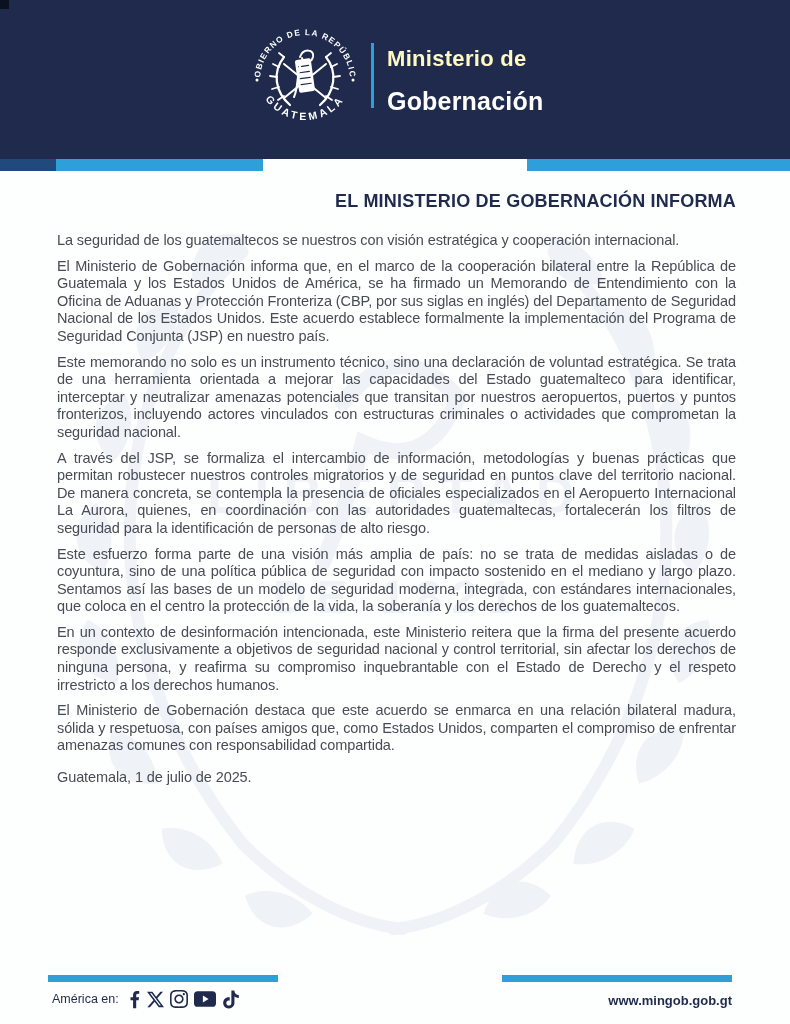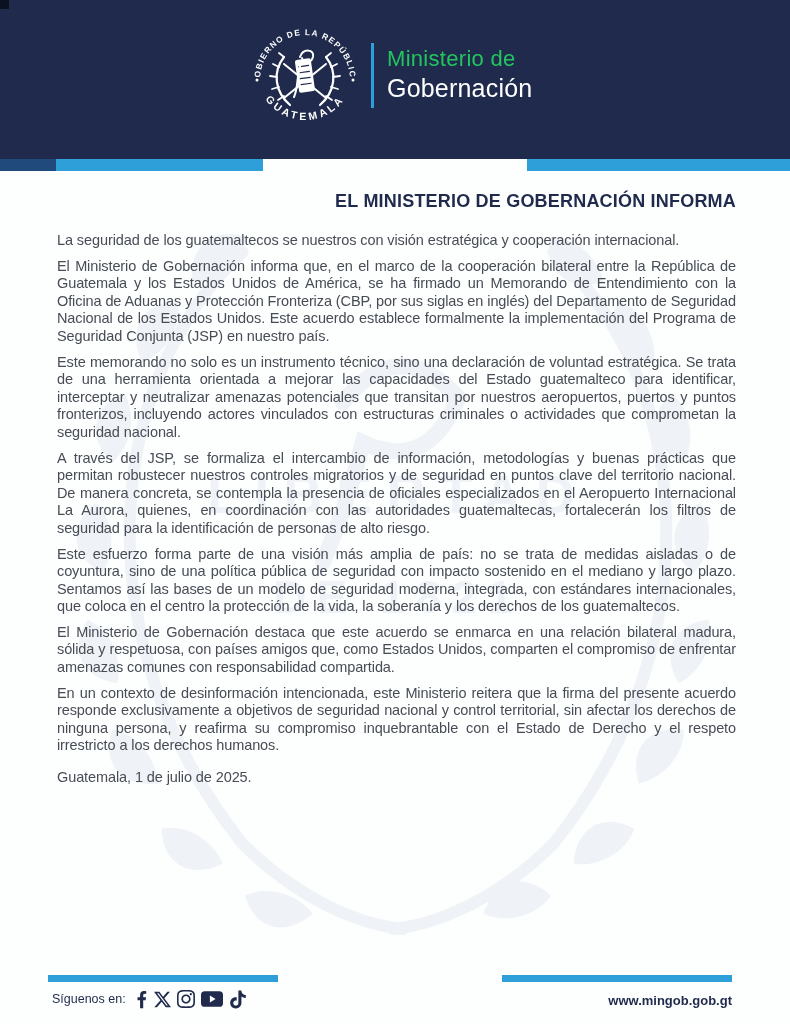--- a/index.html
+++ b/index.html
@@ -7,22 +7,22 @@
     position:relative;width:790px;height:1024px;margin:0 auto;
     background:#fdfefe;overflow:hidden;
     font-family:"Liberation Sans", sans-serif;
   }
   
   .header{position:absolute;left:0;top:0;width:790px;height:159px;background:#1f2a4c;}
   .corner-mark{position:absolute;left:0;top:0;width:9px;height:9px;background:#0a1120;}
   .seal{position:absolute;left:245px;top:14px;width:120px;height:124px;}
   .brand-divider{position:absolute;left:371px;top:43px;width:3px;height:65px;background:#2e9fd8;}
   .ministry{position:absolute;left:387px;top:47px;color:#fff;line-height:1.05;}
-  .ministry .m1{font-size:22px;font-weight:400;color:#22c55e;letter-spacing:.3px;}
-  .ministry .m2{font-size:25px;font-weight:400;letter-spacing:.2px;margin-top:5px;}
+  .ministry .m1{font-size:22px;font-weight:700;color:#fef9c3;letter-spacing:.3px;}
+  .ministry .m2{font-size:25px;font-weight:700;letter-spacing:.2px;margin-top:18px;}
   
   .stripe{position:absolute;left:0;top:159px;width:790px;height:12px;display:flex;}
   .stripe .s1{width:56px;background:#20497c;}
   .stripe .s2{width:207px;background:#2e9fd8;}
   .stripe .s3{width:264px;background:#fdfefe;}
   .stripe .s4{flex:1;background:#2e9fd8;}
   
   .watermark{position:absolute;left:42px;top:212px;width:712px;height:752px;
     opacity:.075;color:#51719c;pointer-events:none;}
   
@@ -127,30 +127,30 @@
     <text x="355" y="400" text-anchor="middle" font-size="46" letter-spacing="10" font-weight="700" fill="currentColor">DE 1821</text>
   </svg>
 
   <div class="content">
     <h1 class="doc-title">EL MINISTERIO DE GOBERNACIÓN INFORMA</h1>
     <p>La seguridad de los guatemaltecos se nuestros con visión estratégica y cooperación internacional.</p>
     <p>El Ministerio de Gobernación informa que, en el marco de la cooperación bilateral entre la República de Guatemala y los Estados Unidos de América, se ha firmado un Memorando de Entendimiento con la Oficina de Aduanas y Protección Fronteriza (CBP, por sus siglas en inglés) del Departamento de Seguridad Nacional de los Estados Unidos. Este acuerdo establece formalmente la implementación del Programa de Seguridad Conjunta (JSP) en nuestro país.</p>
     <p>Este memorando no solo es un instrumento técnico, sino una declaración de voluntad estratégica. Se trata de una herramienta orientada a mejorar las capacidades del Estado guatemalteco para identificar, interceptar y neutralizar amenazas potenciales que transitan por nuestros aeropuertos, puertos y puntos fronterizos, incluyendo actores vinculados con estructuras criminales o actividades que comprometan la seguridad nacional.</p>
     <p>A través del JSP, se formaliza el intercambio de información, metodologías y buenas prácticas que permitan robustecer nuestros controles migratorios y de seguridad en puntos clave del territorio nacional. De manera concreta, se contempla la presencia de oficiales especializados en el Aeropuerto Internacional La Aurora, quienes, en coordinación con las autoridades guatemaltecas, fortalecerán los filtros de seguridad para la identificación de personas de alto riesgo.</p>
     <p>Este esfuerzo forma parte de una visión más amplia de país: no se trata de medidas aisladas o de coyuntura, sino de una política pública de seguridad con impacto sostenido en el mediano y largo plazo. Sentamos así las bases de un modelo de seguridad moderna, integrada, con estándares internacionales, que coloca en el centro la protección de la vida, la soberanía y los derechos de los guatemaltecos.</p>
+    <p>En un contexto de desinformación intencionada, este Ministerio reitera que la firma del presente acuerdo responde exclusivamente a objetivos de seguridad nacional y control territorial, sin afectar los derechos de ninguna persona, y reafirma su compromiso inquebrantable con el Estado de Derecho y el respeto irrestricto a los derechos humanos.</p>
     <p>El Ministerio de Gobernación destaca que este acuerdo se enmarca en una relación bilateral madura, sólida y respetuosa, con países amigos que, como Estados Unidos, comparten el compromiso de enfrentar amenazas comunes con responsabilidad compartida.</p>
-    <p>En un contexto de desinformación intencionada, este Ministerio reitera que la firma del presente acuerdo responde exclusivamente a objetivos de seguridad nacional y control territorial, sin afectar los derechos de ninguna persona, y reafirma su compromiso inquebrantable con el Estado de Derecho y el respeto irrestricto a los derechos humanos.</p>
     <p class="dateline">Guatemala, 1 de julio de 2025.</p>
   </div>
 
   <div class="bar bar-left"></div>
   <div class="bar bar-right"></div>
 
   <div class="follow">
-    <span class="follow-label">Síguenos en:</span>
+    <span class="follow-label">América en:</span>
 
     <span class="sicon">
       <svg viewBox="4 1 15 22" width="12" height="20">
         <path d="M9.1 23.7v-10H5.9V9.9h3.2V7.1c0-3.2 1.9-5 4.8-5 1.4 0 2.9.25 2.9.25v3.2h-1.7c-1.6 0-2.1 1-2.1 2v2.35h3.6l-.6 3.8h-3v10z"></path>
       </svg>
     </span>
 
     <span class="sicon">
       <svg viewBox="0 0 24 24" width="17" height="17">
         <path d="M18.901 1.153h3.68l-8.04 9.19L24 22.846h-7.406l-5.8-7.584-6.638 7.584H.474l8.6-9.83L0 1.154h7.594l5.243 6.932ZM17.61 20.644h2.039L6.486 3.24H4.298Z"></path>

